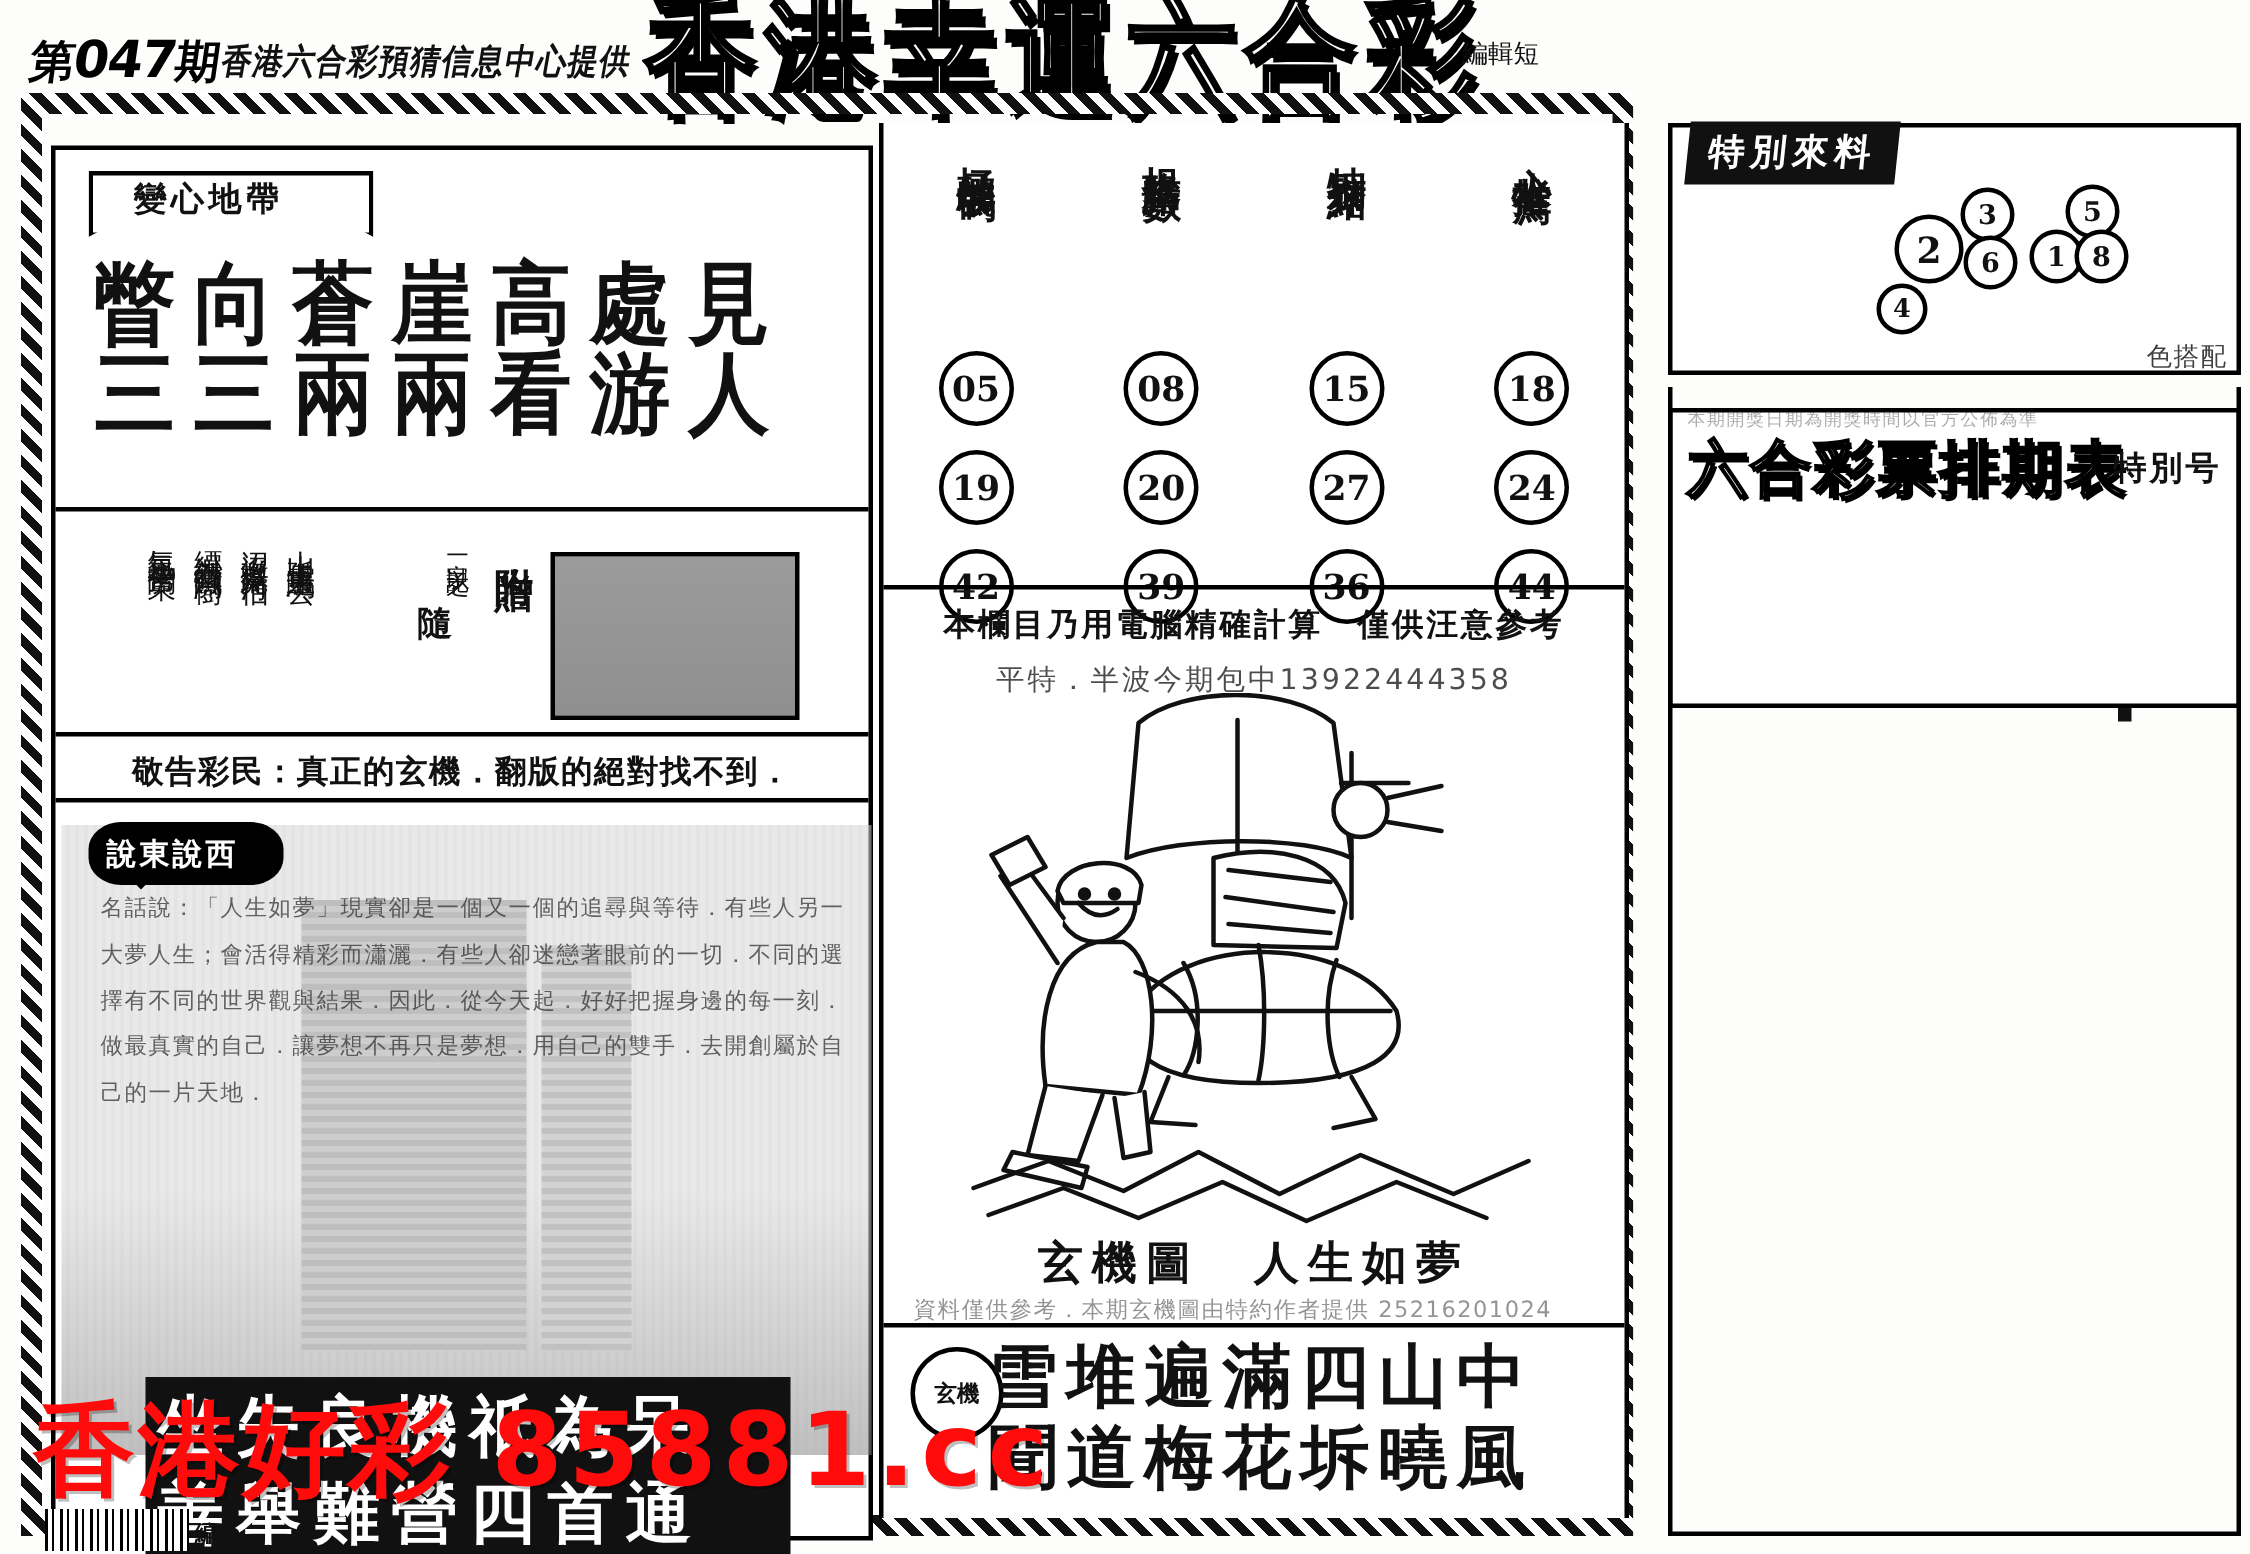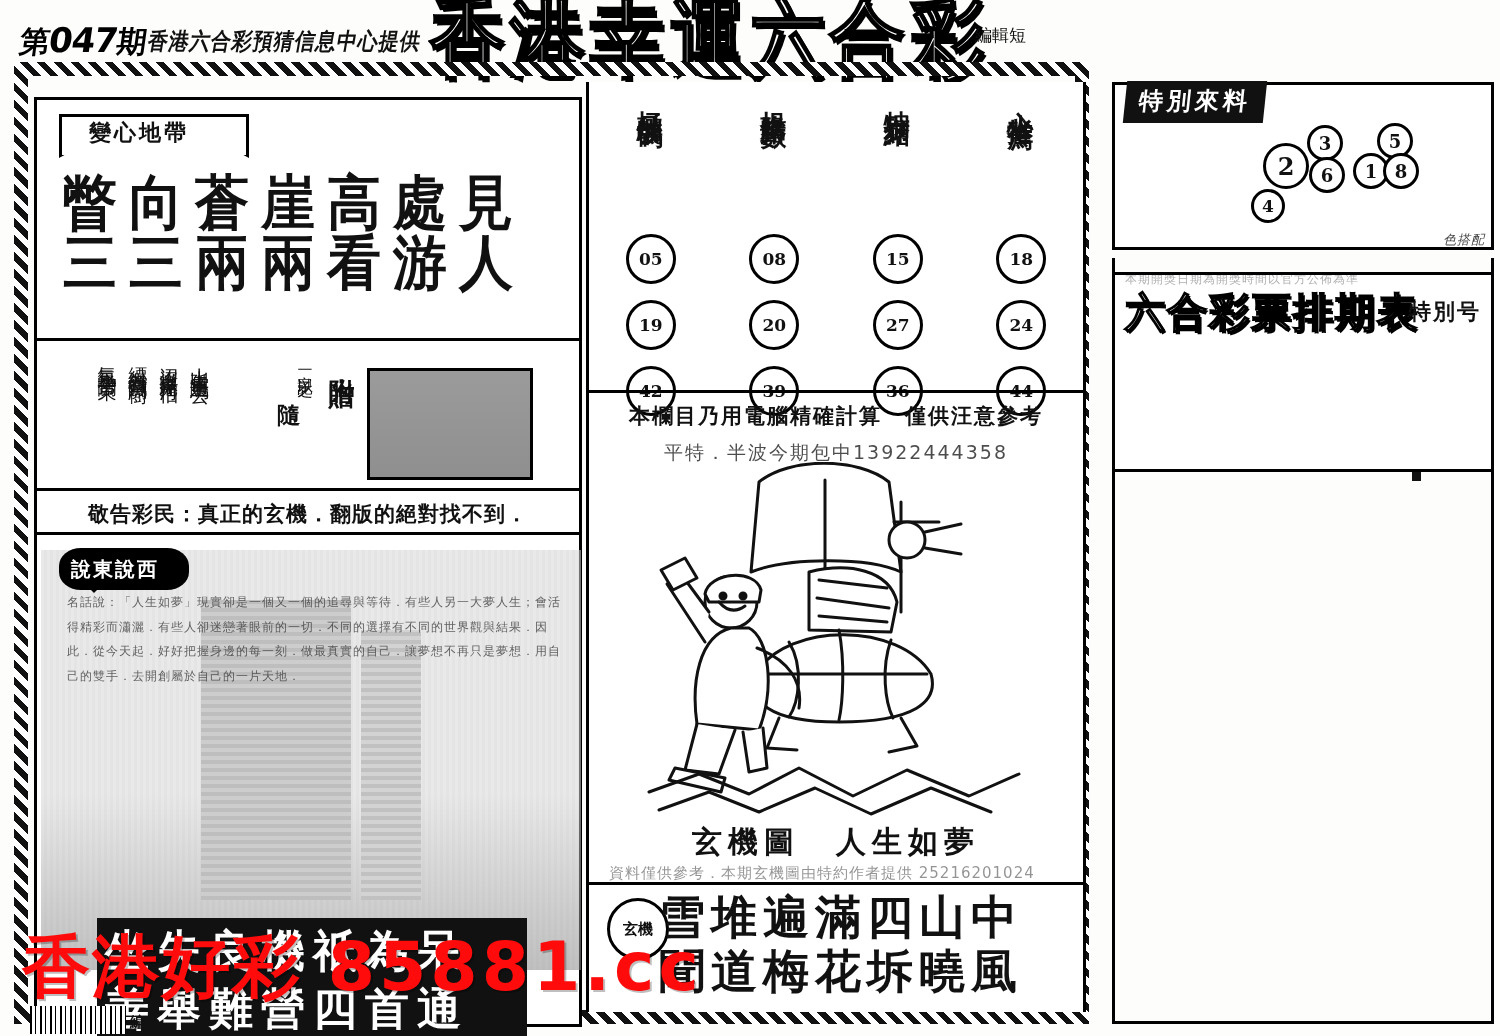--- a/index.html
+++ b/index.html
@@ -222,21 +222,21 @@
     position: absolute;
     left: 320px; top: 80px;
     width: 60px; height: 270px;
     background: repeating-linear-gradient(0deg,#909090 0 4px,#b0b0b0 4px 8px);
   }
 
   .blurb {
     position: absolute;
     left: 30px; top: 490px;
     width: 500px;
-    font-size: 12px;
+    font-size: 15px;
     line-height: 2.05;
     letter-spacing: 1px;
     color: #333;
     opacity: .75;
   }
 
   .bottom-black {
     position: absolute;
     left: 60px; top: 818px;
     width: 430px; height: 120px;
@@ -288,21 +288,21 @@
     width: 100%;
     display: flex;
     justify-content: space-around;
   }
   .num-col { display: flex; flex-direction: column; gap: 16px; align-items: center; }
   .ball {
     width: 44px; height: 44px;
     border: 3px solid #000;
     border-radius: 50%;
     display: flex; align-items: center; justify-content: center;
-    font-size: 17px; font-weight: bold;
+    font-size: 23px; font-weight: bold;
     font-family: "DejaVu Serif", serif;
   }
 
   .mid-note {
     position: absolute;
     left: 0; top: 320px;
     width: 100%;
     text-align: center;
     font-size: 21px;
     font-weight: bold;
@@ -394,24 +394,23 @@
     border: 3px solid #000;
     border-radius: 50%;
     display: flex; align-items: center; justify-content: center;
     font-weight: bold;
     font-family: "DejaVu Serif", serif;
     background: #fff;
   }
   .tiny-note {
     position: absolute;
     right: 6px; bottom: -2px;
-    font-size: 13px;
+    font-size: 17px;
     letter-spacing: 1px;
     opacity: .8;
-    font-style: italic;
   }
 
   .right-box-2 {
     position: absolute;
     left: 1112px; top: 272px;
     width: 382px; height: 200px;
     border: 3px solid #000;
     box-sizing: border-box;
     background: #fff;
   }

